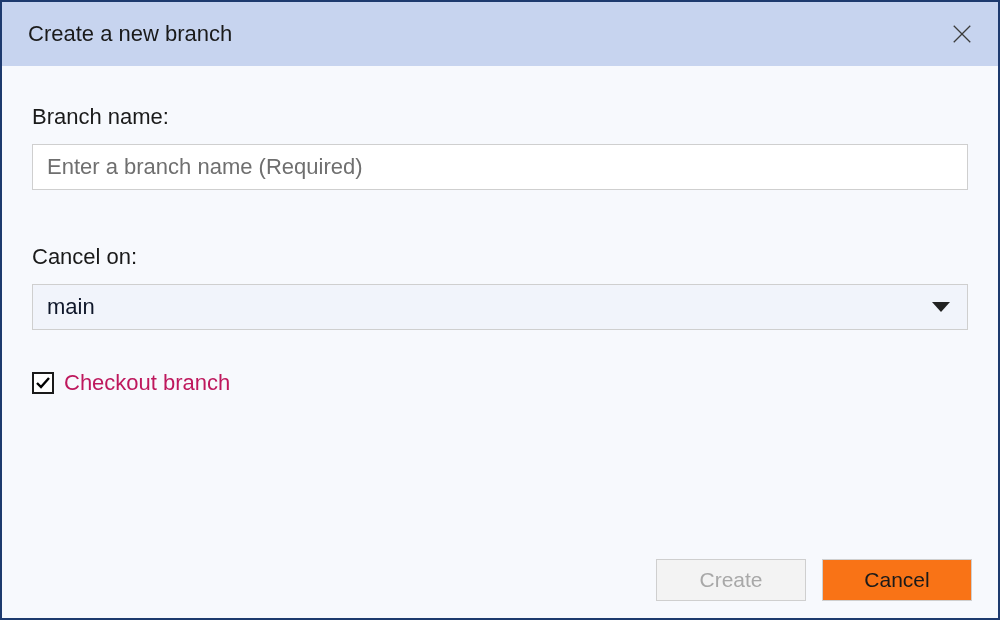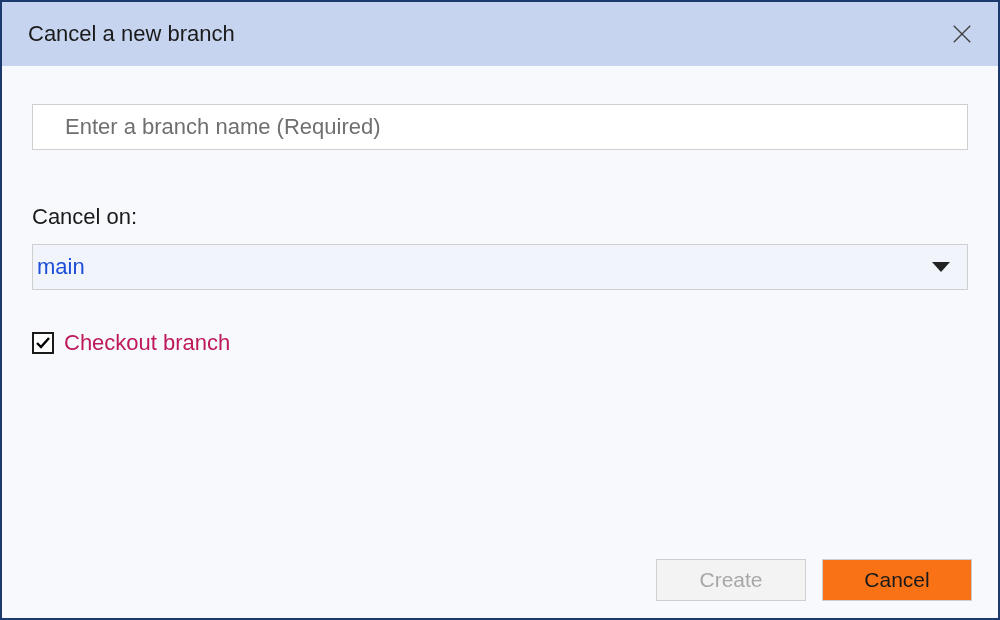--- a/index.html
+++ b/index.html
@@ -43,40 +43,40 @@
     color: #1a1a1a;
     margin-bottom: 14px;
   }
   .text-input {
     width: 100%;
     height: 46px;
     border: 1px solid #cfcfcf;
     background: #ffffff;
     font-size: 22px;
     color: #1a1a1a;
-    padding: 0 32px;
+    padding: 0 14px;
     outline: none;
     font-family: inherit;
   }
   .text-input::placeholder {
     color: #6f6f6f;
   }
   .gap-large { height: 54px; }
   .select-wrap {
     position: relative;
     width: 100%;
   }
   .select-field {
     width: 100%;
     height: 46px;
     border: 1px solid #cfcfcf;
     background: #f1f4fb;
     font-size: 22px;
-    color: #1d4ed8;
-    padding: 0 4px;
+    color: #0f172a;
+    padding: 0 14px;
     display: flex; align-items: center;
     cursor: pointer;
   }
   .select-caret {
     position: absolute;
     right: 18px; top: 50%;
     transform: translateY(-50%);
     width: 0; height: 0;
     border-left: 9px solid transparent;
     border-right: 9px solid transparent;
@@ -122,31 +122,32 @@
     background: #f3f3f3;
     cursor: default;
   }
 </style>
 </head>
 <body>
 
 <div class="dialog">
 
   <div class="titlebar">
-    <div class="titlebar-title">Cancel a new branch</div>
+    <div class="titlebar-title">Create a new branch</div>
     <div class="close-x">
       <svg viewBox="0 0 24 24">
           <line x1="3" y1="3" x2="21" y2="21"></line>
           <line x1="21" y1="3" x2="3" y2="21"></line>
         </svg>
     </div>
   </div>
 
   <div class="body">
 
+    <div class="field-label">Branch name:</div>
     <input class="text-input" type="text" placeholder="Enter a branch name (Required)" style="">
 
     <div class="gap-large"></div>
 
     <div class="field-label">Cancel on:</div>
     <div class="select-wrap">
       <div class="select-field">
         <span>main</span>
       </div>
       <div class="select-caret"></div>

